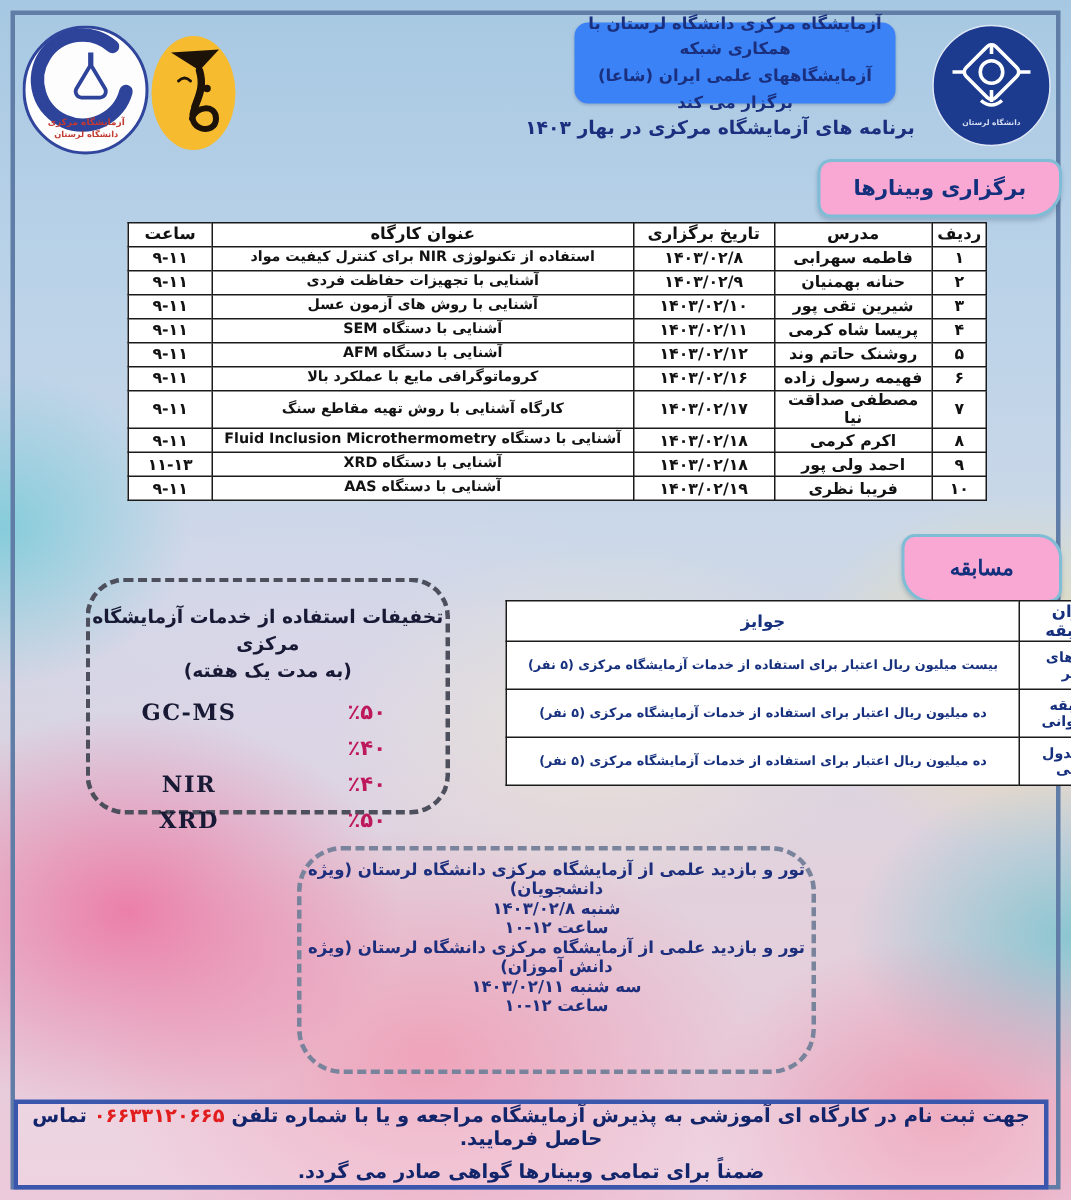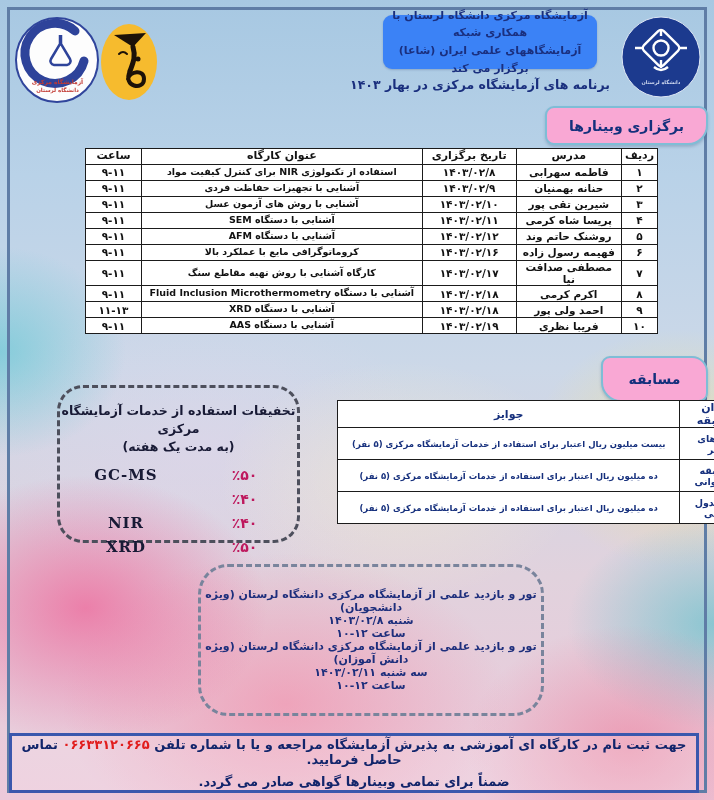--- a/index.html
+++ b/index.html
@@ -31,21 +31,21 @@
   .shaa-logo{left:100px;top:23px;width:58px;height:78px;}
   .title-box{left:383px;top:15px;width:214px;height:54px;background:#3b82f6;border-radius:9px;
     display:flex;flex-direction:column;justify-content:center;text-align:center;
     font-size:11px;font-weight:bold;line-height:1.6;box-shadow:0 1px 2px rgba(40,60,110,.25);}
   .subtitle{left:350px;top:77px;width:260px;text-align:center;font-size:12.5px;font-weight:bold;}
 
   
   .banner{background:#f9a8d4;border:2px solid #7fbdd6;display:flex;align-items:center;justify-content:center;
     font-weight:bold;font-size:14px;color:#13307c;box-shadow:0 2px 3px rgba(50,80,120,.25);}
   .banner-webinars{left:545px;top:106px;width:159px;height:35px;border-radius:9px 9px 20px 9px;}
-  .banner-comp{left:601px;top:356px;width:103px;height:42px;border-radius:9px 16px 9px 20px;}
+  .banner-comp{left:601px;top:356px;width:103px;height:42px;border-radius:9px 16px 9px 20px;font-family:Liberation Serif, serif;}
 
   
   table{border-collapse:collapse;background:#fff;direction:rtl;}
   .webinar-table{left:85px;top:148px;width:573px;color:#121212;font-weight:bold;}
   .webinar-table th,.webinar-table td{border:1px solid #1b1b1b;text-align:center;padding:0 2px;height:15px;line-height:1.15;}
   .webinar-table th{font-size:11px;}
   .webinar-table td{font-size:10.5px;}
   .webinar-table td.c-title{font-size:9.5px;white-space:nowrap;overflow:hidden;}
 
   
@@ -61,21 +61,21 @@
   .discount-box{left:57px;top:385px;width:243px;height:158px;border:3px dashed #4d4f5c;border-radius:26px;
     padding-top:14px;box-sizing:border-box;text-align:center;}
   .discount-title{font-size:12.5px;font-weight:bold;color:#181a35;line-height:1.45;}
   .discount-items{margin-top:7px;}
   .d-row{display:grid;grid-template-columns:105px 1fr;align-items:center;height:24px;}
   .d-pct{font-size:14px;font-weight:bold;color:#be185d;}
   .d-svc{font-family:"DejaVu Serif",serif;font-size:15px;font-weight:bold;color:#181a35;letter-spacing:1px;}
 
   
   .tour-box{left:198px;top:564px;width:346px;height:152px;border:3px dashed #79849c;border-radius:30px;
-    box-sizing:border-box;display:flex;flex-direction:column;justify-content:center;
+    box-sizing:border-box;display:flex;flex-direction:column;justify-content:flex-start;
     text-align:center;font-size:11px;font-weight:bold;color:#1d2e7c;padding:6px 4px;}
 
   
   .footer{left:9px;top:733px;width:690px;height:60px;border:3px solid #3a57ad;background:rgba(255,255,255,.18);
     box-sizing:border-box;display:flex;flex-direction:column;justify-content:center;gap:7px;
     text-align:center;font-size:13px;font-weight:bold;color:#12256b;}
   .phone{color:#e11d1d;}
 </style>
 </head>
 <body>

